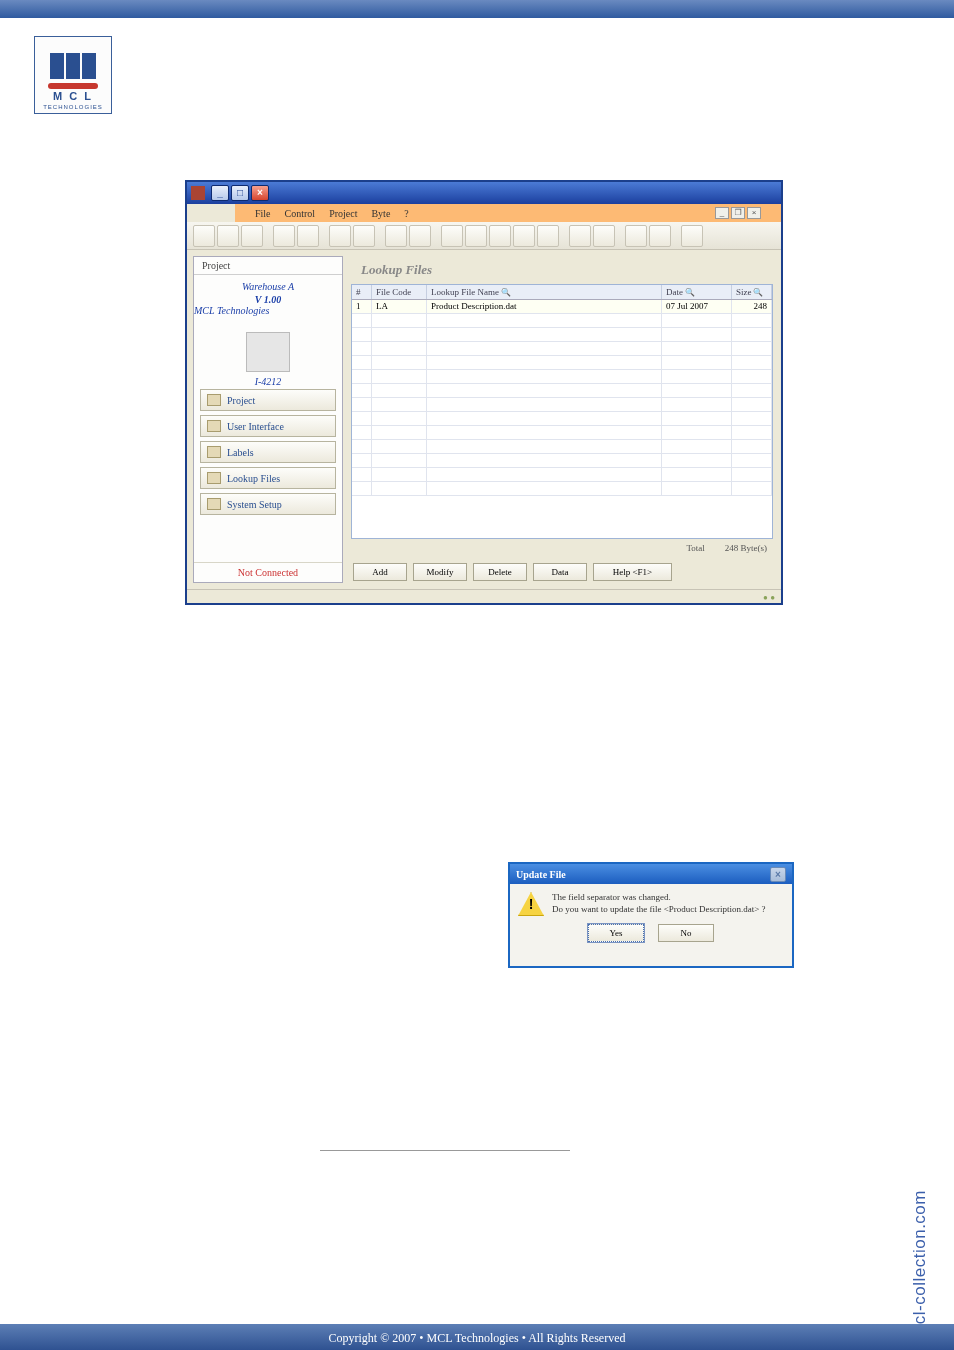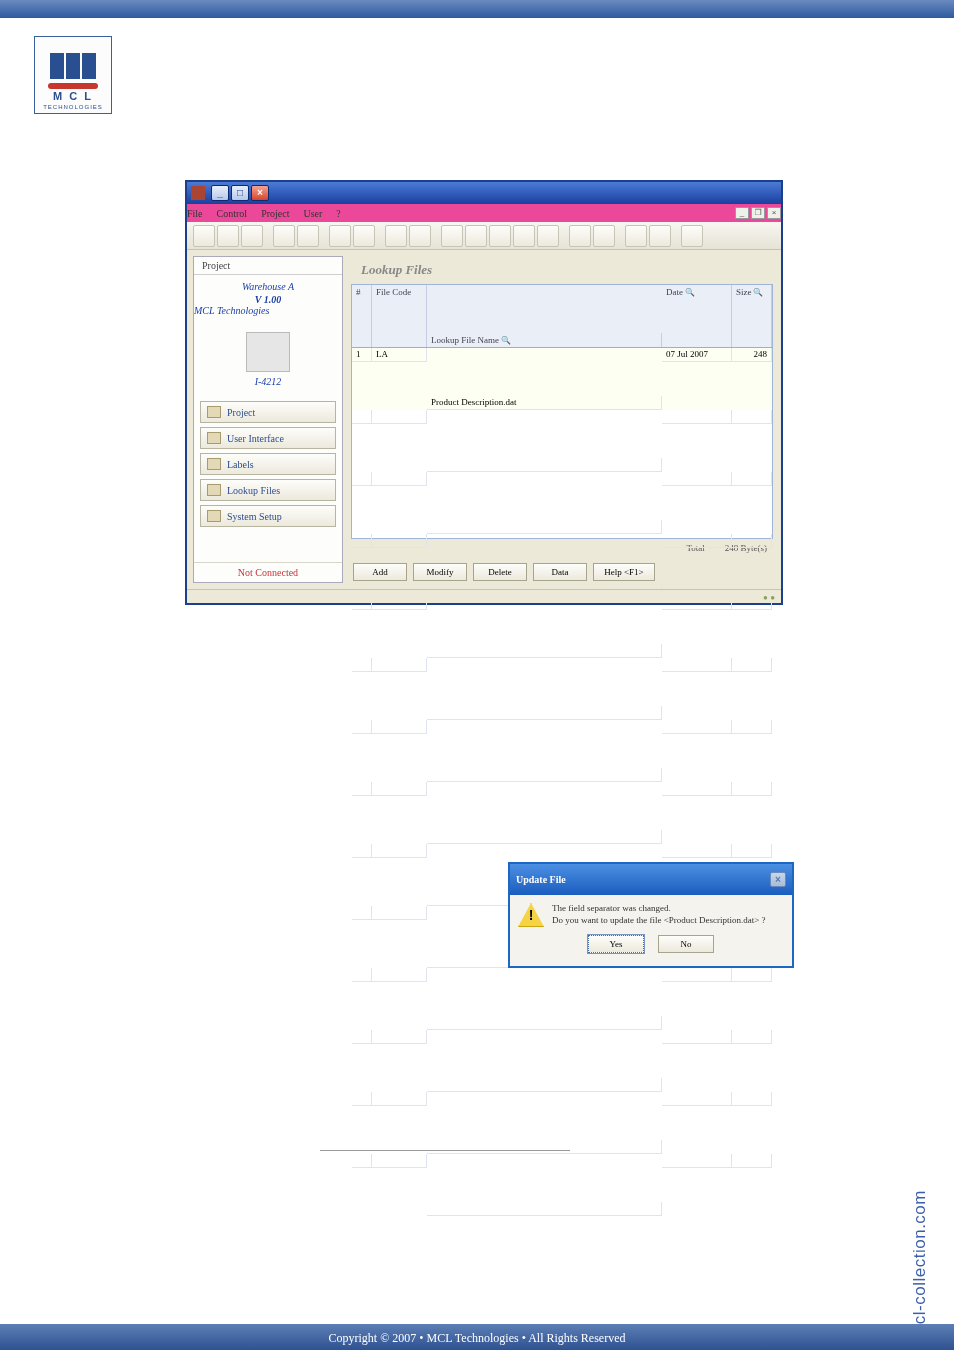--- a/index.html
+++ b/index.html
@@ -51,21 +51,21 @@
     height: 22px;
     background: linear-gradient(#4b7bd6, #1b3f9e);
     display:flex; align-items:center;
     color:#fff;
     padding:0 4px;
     font:bold 10px Tahoma, Arial;
   }
   .titlebar .titletext{ flex:1; padding-left:4px;}
   .winbtn{ width:18px; height:16px; border:1px solid #0d2a70; background:linear-gradient(#e7eefb,#b6c9ea); color:#1b3f8c; font:bold 10px/14px Arial; text-align:center; margin-left:2px; border-radius:2px;}
   .winbtn.close{ background:linear-gradient(#f7a190,#d6442e); color:#fff;}
-  .menubar{ height:18px; background:#ec4899; display:flex; align-items:center; gap:14px; padding:0 0; font:10px Tahoma; color:#333;}
+  .menubar{ height:18px; background:#fdba74; display:flex; align-items:center; gap:14px; padding:0 20px; font:10px Tahoma; color:#333;margin-left:48px;}
   .mdi-right{ margin-left:auto; display:flex; gap:2px;}
   .mdi-btn{ width:14px;height:12px;border:1px solid #999;background:#f0f0ea;font:8px/10px Arial;text-align:center;color:#555;}
   .toolbar{ height:28px; background:linear-gradient(#f7f6f0,#e6e3d6); border-bottom:1px solid #c7c3b5; display:flex; align-items:center; gap:2px; padding:0 6px;}
   .tbtn{ width:22px; height:22px; border:1px solid #c7c3b5; background:linear-gradient(#fdfdfa,#ece9dc); border-radius:2px;}
   .tsep{ width:6px; }
 
   .body{
     display:flex;
     height: calc(100% - 22px - 18px - 28px - 14px);
   }
@@ -75,32 +75,32 @@
     margin:6px;
     background:#fdfdfc;
     display:flex; flex-direction:column;
     font:10px Tahoma;
   }
   .left .tab{ padding:3px 8px; border-bottom:1px solid #cfcfcf; color:#444;}
   .left .proj{ text-align:center; color:#1a3ea8; font-style:italic; padding:6px 8px 2px;}
   .left .v{ text-align:center; color:#1a3ea8; font-style:italic;font-weight:bold;}
   .left .mclt{ text-align:left; color:#1a3ea8; font-style:italic; padding-bottom:6px;}
   .left .printerimg{ width:44px; height:40px; background:#e6e6e6; border:1px solid #bbb; margin:10px auto 4px;}
-  .left .printer{ text-align:center; color:#1a3ea8; font-style:italic; margin-bottom:12px;}
+  .left .printer{ text-align:center; color:#1a3ea8; font-style:italic; }
   .navbtn{ margin:2px 6px; padding:4px 6px; border:1px solid #b7b49f; background:linear-gradient(#fdfdfa,#ece9dc); display:flex; align-items:center; gap:6px; color:#2a4f90;}
   .navbtn .ico{ width:14px;height:12px;background:#e4d9b6;border:1px solid #a89c6e;}
   .left .fill{ flex:1;}
   .notconn{ text-align:center; color:#c33; padding:4px 0; border-top:1px solid #d8d6c8;}
 
   .right{ flex:1; padding:10px 8px 6px 2px; display:flex; flex-direction:column;}
   .paneltitle{ font:italic bold 13px Tahoma; color:#888; padding:2px 0 6px 10px;}
   .grid{ flex:1; border:1px solid #9fb4d6; background:#fff; position:relative; min-height:200px;}
   .ghead{ display:flex; background:#e9eef7; border-bottom:1px solid #aab; font:9px Tahoma; color:#445;}
   .gh{ border-right:1px solid #c5cee0; padding:2px 4px;}
-  .gh1{width:20px;} .gh2{width:55px;} .gh3{flex:1;margin-top:48px;} .gh4{width:70px;} .gh5{width:40px;}
+  .gh1{width:20px;} .gh2{width:55px;} .gh3{flex:1;} .gh4{width:70px;} .gh5{width:40px;}
   .mag{ font-size:8px; color:#5a7fb8;}
   .grow{ display:flex; font:9px Tahoma; background:#fefff3;}
   .gc{ border-right:1px solid #e0e4ee; border-bottom:1px solid #e0e4ee; padding:1px 4px; height:14px;}
   .gemp{ display:flex;}
   .totals{ display:flex; justify-content:flex-end; gap:20px; font:9px Tahoma; color:#555; padding:4px 6px;}
   .btnrow{ display:flex; gap:6px; padding:6px 2px 2px 2px;}
   .btn{ width:54px; height:18px; border:1px solid #a7a48e; background:linear-gradient(#fdfdfa,#ece9dc); font:9px Tahoma; text-align:center; line-height:16px;}
   .statusbar{ position:absolute; bottom:0; left:0; right:0; height:14px; background:#ece9d8; border-top:1px solid #c7c3b5;}
   .statusdots{ position:absolute; right:6px; bottom:1px; font:8px Arial; color:#8aa35a;}
 
@@ -108,21 +108,21 @@
   .shot2{
     position:absolute;
     top:862px;
     left:508px;
     width:286px;
     height:106px;
     border:2px solid #1b67c2;
     background:#f4f3ee;
     font:9px Tahoma;
   }
-  .dlgtitle{ height:31px; background:linear-gradient(#4b8fe2,#1b5dbf); color:#fff; display:flex; align-items:center; padding:0 6px; font:bold 10px Tahoma;}
+  .dlgtitle{ height:20px; background:linear-gradient(#4b8fe2,#1b5dbf); color:#fff; display:flex; align-items:center; padding:0 6px; font:bold 10px Tahoma;}
   .dlgtitle .t{flex:1;}
   .dlgclose{ width:16px;height:15px;background:linear-gradient(#c8d6ea,#a8bdd9);border:1px solid #6a8bb8;color:#5a7aa8;font:bold 10px/13px Arial;text-align:center;border-radius:2px;}
   .dlgbody{ display:flex; padding:8px; gap:8px;}
   .warn{ width:26px;height:24px; background:#f6d342; border:1px solid #caa50e; clip-path:polygon(50% 0,100% 100%,0 100%); display:flex;align-items:center;justify-content:center; font:bold 14px Arial; color:#000;}
   .dlgtxt{ font:9px Tahoma; color:#333; line-height:1.3;}
   .dlgbtns{ display:flex; justify-content:center; gap:14px; padding-bottom:6px;}
   .dlgbtn{ width:56px;height:18px;border:1px solid #a7a48e;background:linear-gradient(#fdfdfa,#ece9dc);font:9px Tahoma;text-align:center;line-height:16px;}
   .dlgbtn.primary{ border:1px dotted #4a6fae; outline:1px solid #7a94c2;}
 
   
@@ -194,21 +194,21 @@
   <div class="titlebar">
     <span style="display:inline-block;width:14px;height:14px;background:#a43; margin-right:4px;"></span>
     <span class="winbtn">_</span>
     <span class="winbtn">□</span>
     <span class="winbtn close">×</span>
   </div>
   <div class="menubar">
     <span>File</span>
     <span>Control</span>
     <span>Project</span>
-    <span>User</span>
+    <span>Byte</span>
     <span>?</span>
     <span class="mdi-right">
       <span class="mdi-btn">_</span>
       <span class="mdi-btn">❐</span>
       <span class="mdi-btn">×</span>
     </span>
   </div>
   <div class="toolbar">
     <span class="tbtn"></span>
     <span class="tbtn"></span>
@@ -383,21 +383,21 @@
       </div>
       <div class="totals">
         <span>Total</span>
         <span>248 Byte(s)</span>
       </div>
       <div class="btnrow">
         <div class="btn">Add</div>
         <div class="btn">Modify</div>
         <div class="btn">Delete</div>
         <div class="btn">Data</div>
-        <div class="btn" style="width:62px;">Help &lt;F1&gt;</div>
+        <div class="btn" style="width:79px;">Help &lt;F1&gt;</div>
       </div>
     </div>
   </div>
   <div class="statusbar">
     <span class="statusdots">● ●</span>
   </div>
 </div>
 
 <div class="shot2">
   <div class="dlgtitle">

